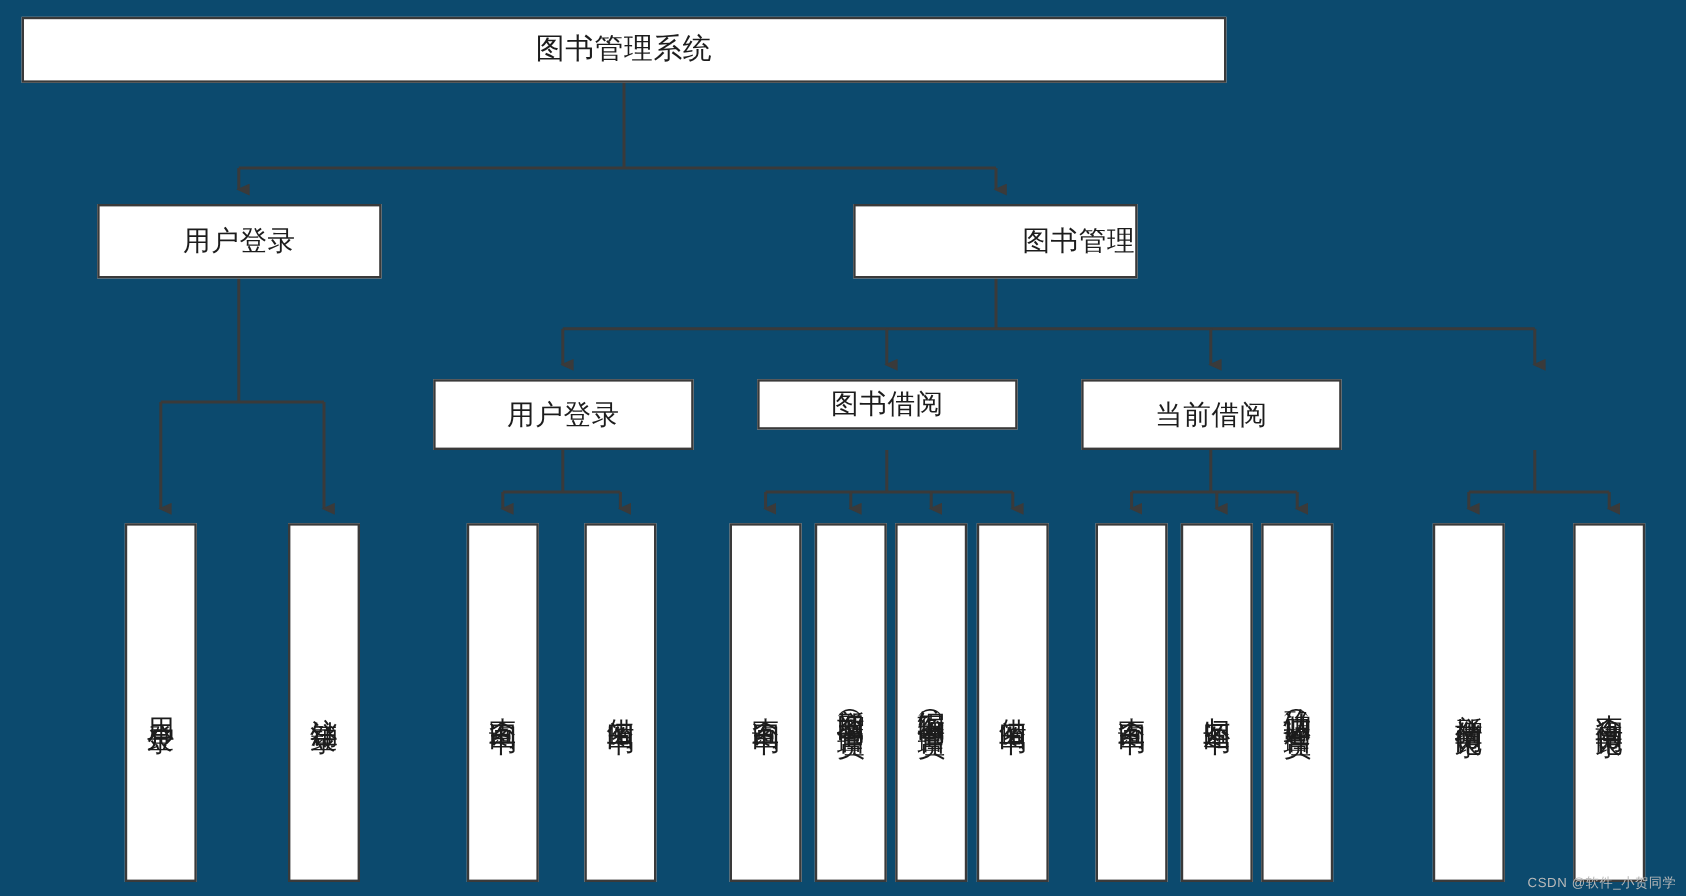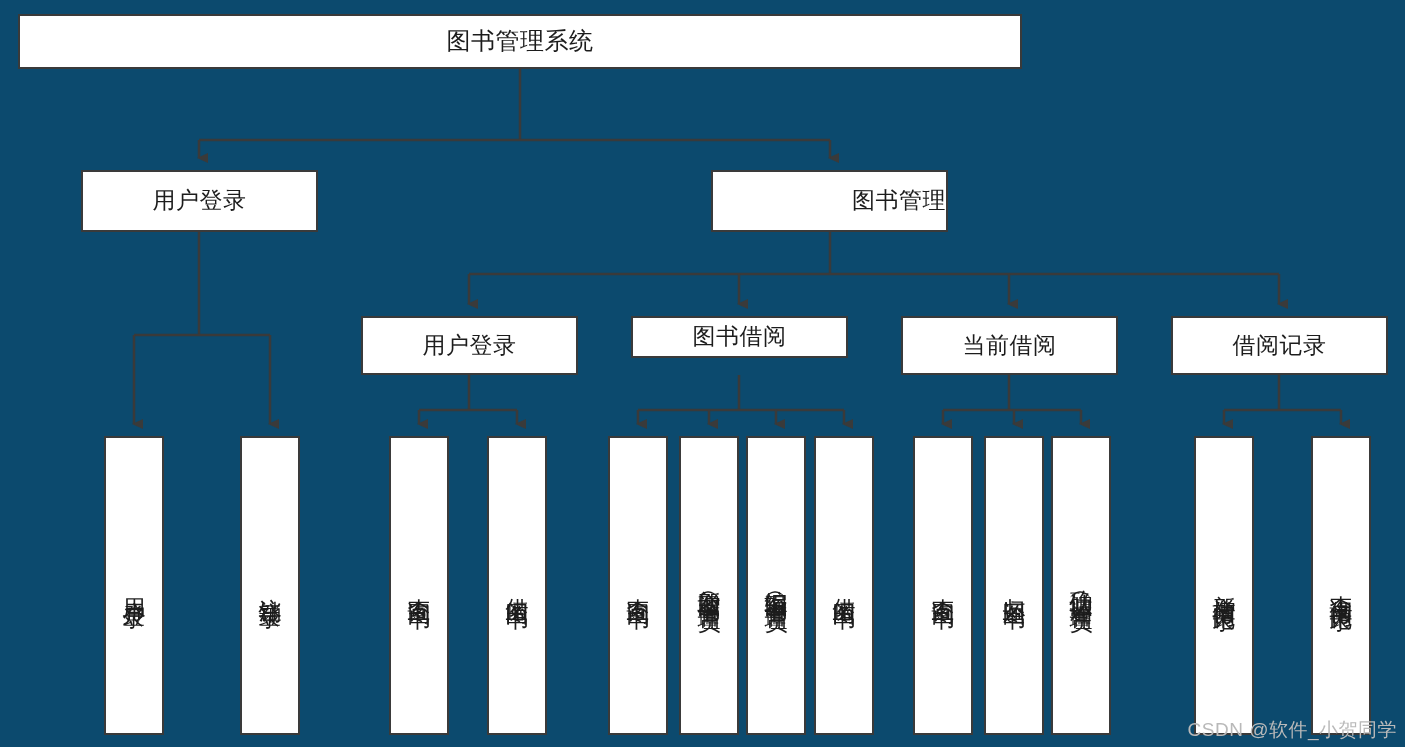--- a/index.html
+++ b/index.html
@@ -63,21 +63,21 @@
     text-align: center;
     height: 100%;
     display: flex;
     align-items: center;
     justify-content: center;
   }
   #watermark {
     position: absolute;
     right: 8px;
     bottom: 4px;
-    font-size: 19px;
+    font-size: 11px;
     color: #b9b9b9;
     letter-spacing: 0.5px;
     white-space: nowrap;
   }
 </style>
 </head>
 <body>
 
 <div id="canvas">
 
@@ -144,23 +144,20 @@
 
   <div class="node horiz" style="left: 361px; top: 316px; width: 217px; height: 59px;">
     <span class="label">用户登录</span>
   </div>
   <div class="node horiz" style="left: 631px; top: 316px; width: 217px; height: 42px;">
     <span class="label">图书借阅</span>
   </div>
   <div class="node horiz" style="left: 901px; top: 316px; width: 217px; height: 59px;">
     <span class="label">当前借阅</span>
   </div>
-  <div class="node horiz" style="left: 1171px; top: 316px; width: 217px; height: 59px;">
-    <span class="label">借阅记录</span>
-  </div>
 
   <div class="node vert" style="left: 104px; top: 436px; width: 60px; height: 299px;">
     <span class="label">用户登录</span>
   </div>
   <div class="node vert" style="left: 240px; top: 436px; width: 60px; height: 299px;">
     <span class="label">注销登录</span>
   </div>
   <div class="node vert" style="left: 389px; top: 436px; width: 60px; height: 299px;">
     <span class="label">查询图书</span>
   </div>

